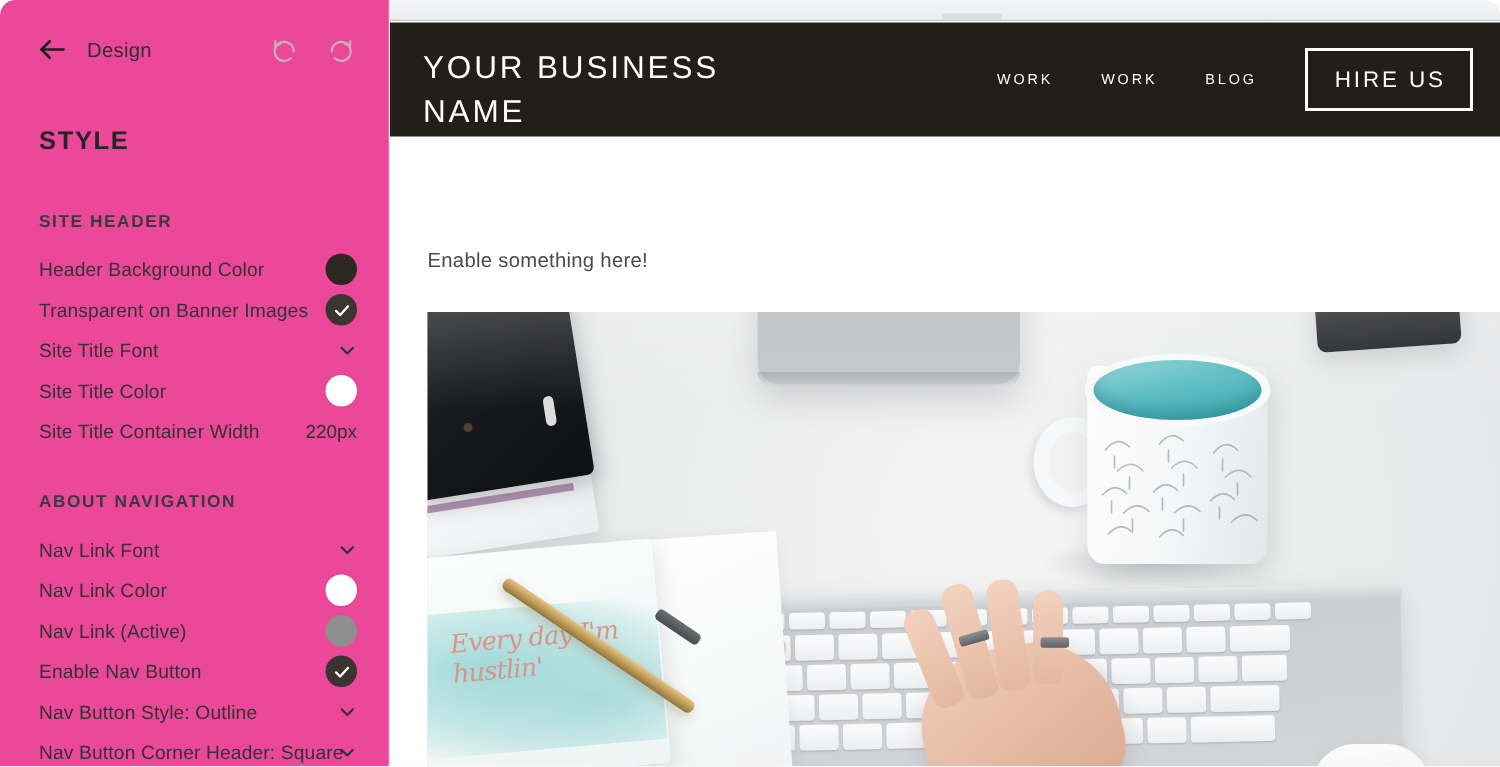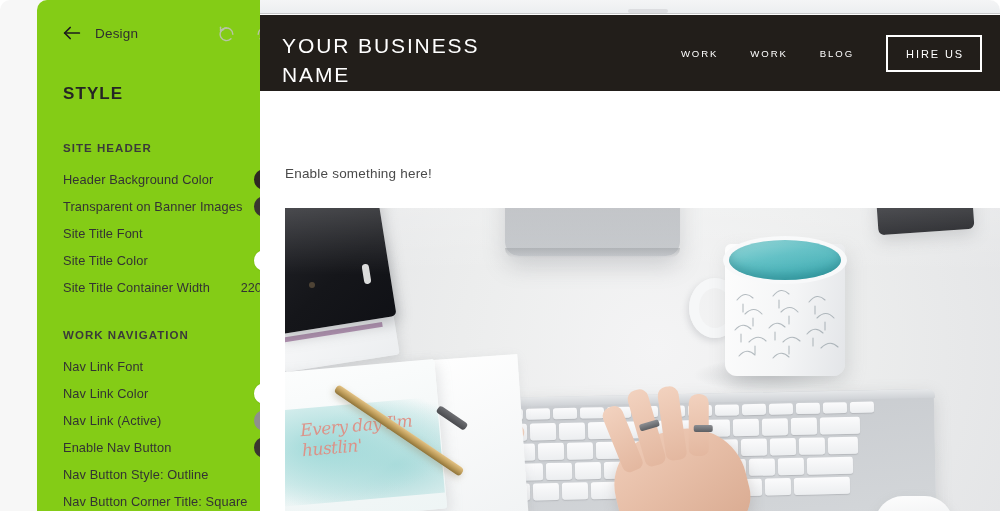--- a/index.html
+++ b/index.html
@@ -15,25 +15,24 @@
     width:1000px; height:511px;
     background:#f7f7f7;
     border-radius:10px 10px 0 0;
     overflow:hidden;
   }
 
   
   .sidebar {
     position:absolute; left:0; top:0;
     width:260px; height:511px;
-    background:#84cc16;
+    background:#ec4899;
     border-right:1px solid #e2e2e2;
     border-radius:10px 0 0 0;
     overflow:hidden;
-    margin-left:37px;
   }
 
   .sidebar-top {
     position:relative;
     height:70px;
   }
 
   .back-row {
     position:absolute;
     left:24px; top:22px;
@@ -146,21 +145,21 @@
   }
   .nav-link {
     font-size:9.6px; color:#ffffff;
     letter-spacing:1.9px; font-weight:400;
     margin-right:32px; cursor:pointer;
     white-space:nowrap;
   }
   .nav-btn {
     border:2px solid #ffffff;
     color:#ffffff;
-    font-size:11px; letter-spacing:1.9px;
+    font-size:15px; letter-spacing:1.9px;
     padding:11px 16px 10px 18px;
     background:transparent;
     cursor:pointer;
     white-space:nowrap;
     font-family:"Liberation Sans", sans-serif;
   }
 
   .write-here {
     position:absolute; left:25px; top:166px;
     font-size:13.5px; color:#4a4a4a; letter-spacing:.2px;
@@ -466,21 +465,21 @@
       </span>
     </div>
 
     <div class="row" style="top:274px">
       <span class="row-label">Site Title Container Width</span>
       <span class="row-ctl">
         <span class="value-text">220px</span>
       </span>
     </div>
 
-    <div class="section-head sec-nav">WORK NAVIGATION</div>
+    <div class="section-head sec-nav">ABOUT NAVIGATION</div>
 
     <div class="row" style="top:353px">
       <span class="row-label">Nav Link Font</span>
       <span class="row-ctl">
         <svg class="chev" viewBox="0 0 24 24" fill="none" stroke="#2f2f2f" stroke-width="2.6" stroke-linecap="round" stroke-linejoin="round">
           <path d="M5 9l7 7 7-7"></path>
         </svg>
       </span>
     </div>
 
@@ -512,21 +511,21 @@
     <div class="row" style="top:461px">
       <span class="row-label">Nav Button Style: Outline</span>
       <span class="row-ctl">
         <svg class="chev" viewBox="0 0 24 24" fill="none" stroke="#2f2f2f" stroke-width="2.6" stroke-linecap="round" stroke-linejoin="round">
           <path d="M5 9l7 7 7-7"></path>
         </svg>
       </span>
     </div>
 
     <div class="row" style="top:488px">
-      <span class="row-label">Nav Button Corner Title: Square</span>
+      <span class="row-label">Nav Button Corner Header: Square</span>
       <span class="row-ctl">
         <svg class="chev" viewBox="0 0 24 24" fill="none" stroke="#2f2f2f" stroke-width="2.6" stroke-linecap="round" stroke-linejoin="round">
           <path d="M5 9l7 7 7-7"></path>
         </svg>
       </span>
     </div>
 
   </div>
 
   <div class="preview">

